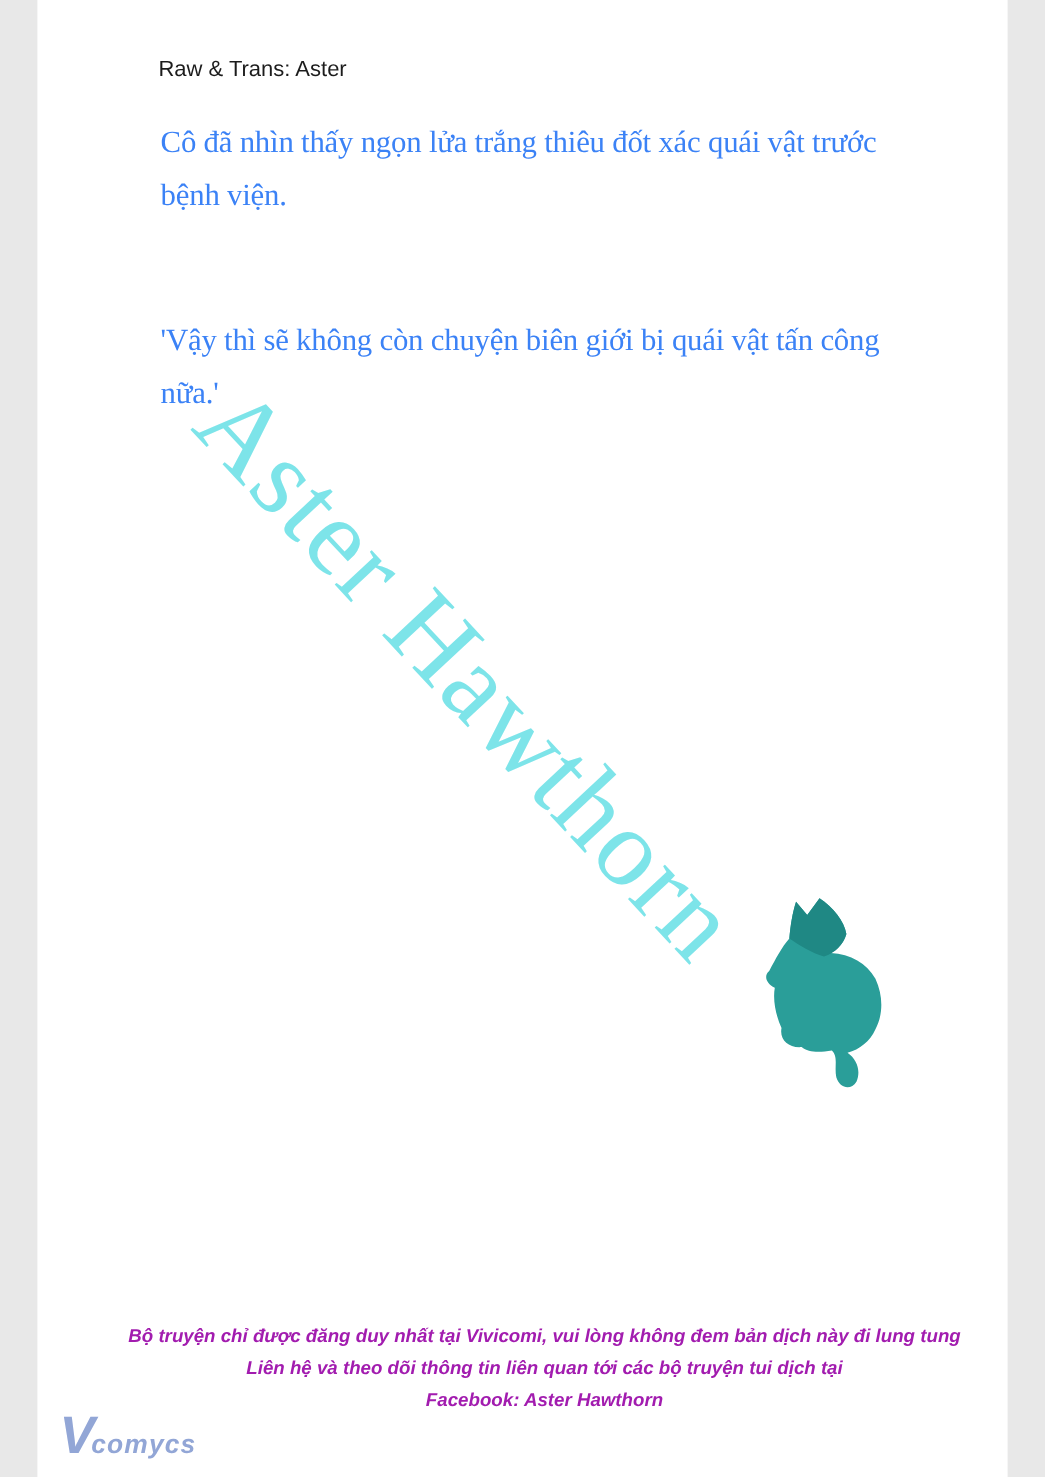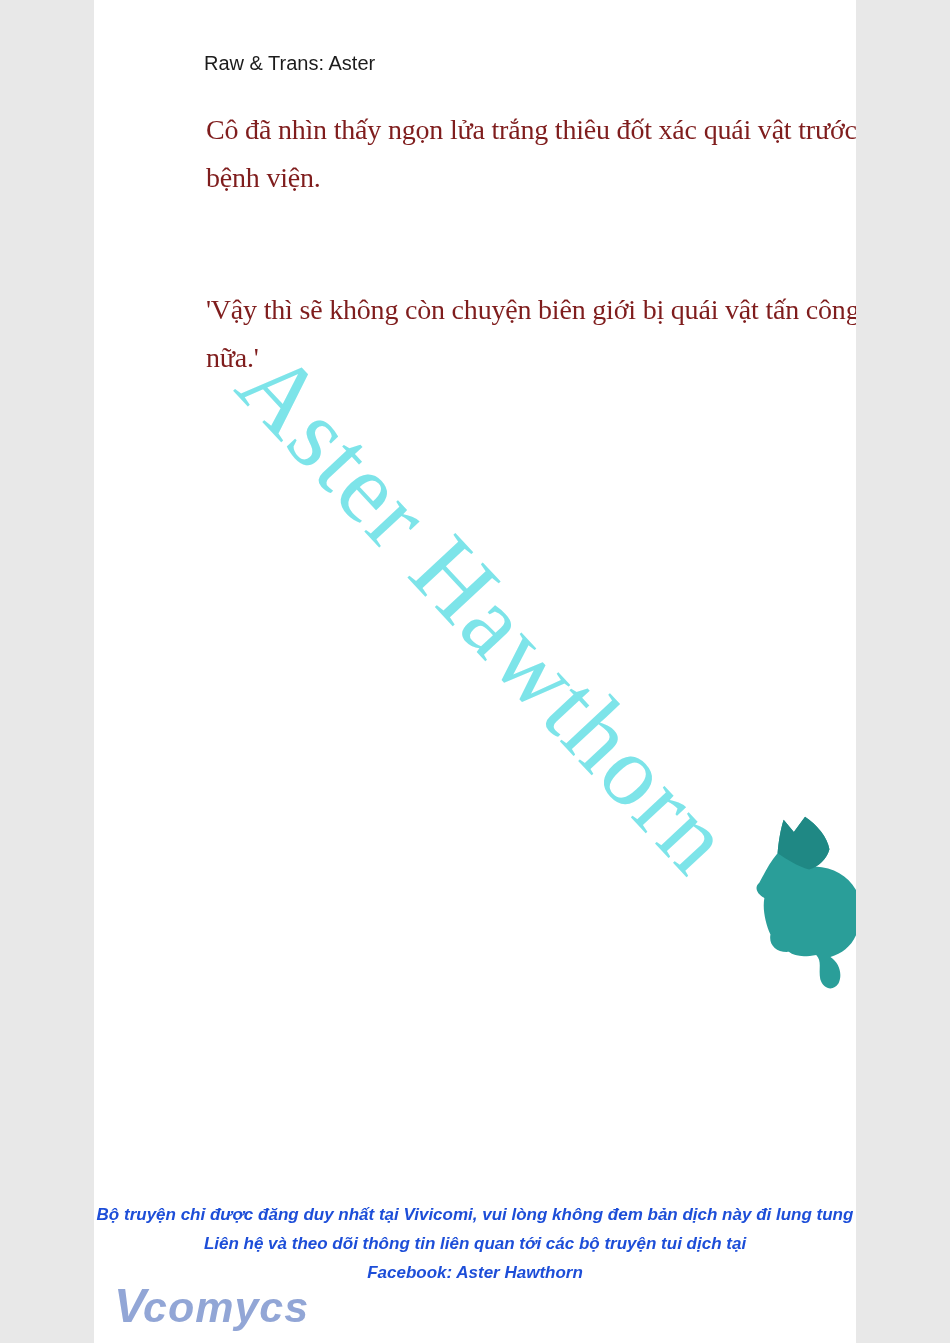--- a/index.html
+++ b/index.html
@@ -1,19 +1,19 @@
 <!DOCTYPE html>
 <html><head>
 <meta charset="utf-8">
 <style>
   * { margin: 0; padding: 0; box-sizing: border-box; }
   html, body { background: #e8e8e8; }
   .page {
     position: relative;
-    width: 762px;
+    width: 882px;
     height: 1343px;
     margin: 0 auto;
     background: #ffffff;
     overflow: hidden;
     font-family: "Liberation Serif", serif;
   }
   .credit {
     position: absolute;
     left: 110px;
     top: 52px;
@@ -45,21 +45,21 @@
   }
   .content {
     position: absolute;
     left: 112px;
     top: 106px;
     width: 760px;
     z-index: 2;
     font-size: 28px;
     line-height: 48px;
     letter-spacing: -0.2px;
-    color: #7f1d1d;
+    color: #3b82f6;
   }
   .content p { margin: 0 0 84px 0; white-space: nowrap; }
   .footer {
     position: absolute;
     left: 0;
     top: 1200px;
     width: 100%;
     text-align: center;
     font-family: "Liberation Sans", sans-serif;
     font-style: italic;
@@ -77,21 +77,21 @@
     font-weight: bold;
     z-index: 2;
     white-space: nowrap;
   }
   .logo .logo-v {
     font-size: 48px;
     line-height: 48px;
     letter-spacing: -3px;
   }
   .logo .logo-rest {
-    font-size: 43px;
+    font-size: 24px;
     letter-spacing: 1px;
   }
 </style>
 </head>
 <body>
 
 <div class="page">
 
   <div class="credit">Raw &amp; Trans: Aster</div>
 
@@ -118,19 +118,19 @@
          C83,50 76,57 66,60
          C55,57 44,50 35,44
          C36,32 38,20 41,11 Z" fill="#1f8884"></path>
   </svg>
 
   <div class="content">
       <p>Cô đã nhìn thấy ngọn lửa trắng thiêu đốt xác quái vật trước<br>bệnh viện.</p>
       <p>'Vậy thì sẽ không còn chuyện biên giới bị quái vật tấn công<br>nữa.'</p>
     </div>
 
-  <div class="footer" style="color: #1d4ed8;">Bộ truyện chỉ được đăng duy nhất tại Vivicomi, vui lòng không đem bản dịch này đi lung tung<br>Liên hệ và theo dõi thông tin liên quan tới các bộ truyện tui dịch tại<br>Facebook: Aster Hawthorn</div>
+  <div class="footer" style="color: #a21caf; margin-left: 20px;">Bộ truyện chỉ được đăng duy nhất tại Vivicomi, vui lòng không đem bản dịch này đi lung tung<br>Liên hệ và theo dõi thông tin liên quan tới các bộ truyện tui dịch tại<br>Facebook: Aster Hawthorn</div>
 
   <div class="logo" style="color: rgb(146, 166, 214);">
     <span class="logo-v">V</span><span class="logo-rest">comycs</span>
   </div>
 
 </div>
 
 </body></html>

